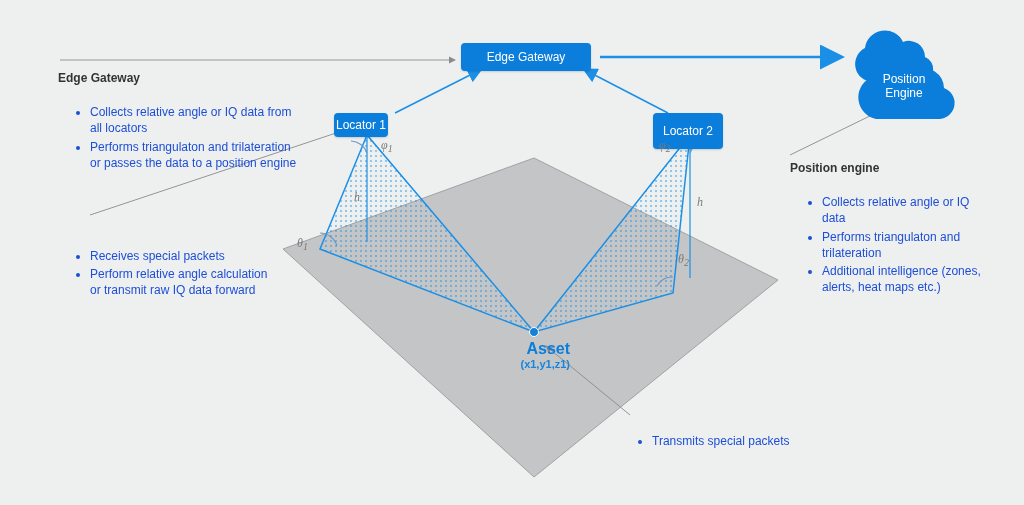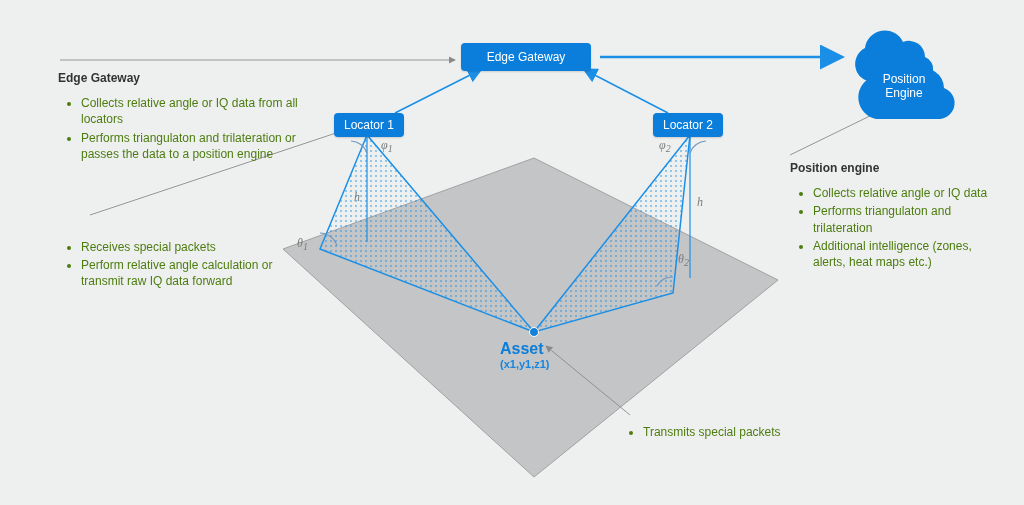--- a/index.html
+++ b/index.html
@@ -1,23 +1,23 @@
 <!DOCTYPE html>
 <html><head>
 <meta charset="utf-8">
 <style>
   html,body{margin:0;padding:0;width:1024px;height:505px;overflow:hidden;font-family:"Segoe UI",Arial,sans-serif;background:#eef0f0;color:#333}
   .canvas{position:relative;width:1024px;height:505px}
   .note{position:absolute;font-size:12px;line-height:1.35}
   .note .title{font-weight:600;color:#333;margin-bottom:4px}
-  .note ul{margin:9px;padding-left:14px;color:#4d7c0f}
+  .note ul{margin:18px;padding-left:14px;color:#1d4ed8}
   .note ul li{margin-bottom:2px}
   .badge{position:absolute;background:#0b7dda;color:#fff;border-radius:4px;font-size:12px;text-align:center;display:flex;align-items:center;justify-content:center;box-shadow:0 1px 2px rgba(0,0,0,.15)}
   .sym{position:absolute;font-style:italic;font-family:"Times New Roman",serif;font-size:12px;color:#7a7a7a}
-  .asset-label{position:absolute;text-align:left;color:#0b7dda;font-weight:700}
+  .asset-label{position:absolute;text-align:right;color:#0b7dda;font-weight:700}
   .asset-coords{display:block;color:#1685e0;font-size:11px;font-weight:700}
   svg{position:absolute;left:0;top:0}
 </style>
 </head>
 <body>
 
 <div class="canvas">
 
 <svg width="1024" height="505" viewBox="0 0 1024 505">
   <defs>
@@ -60,22 +60,22 @@
 
   <g fill="#0b7dda">
     <path d="M 865 48 a 20 20 0 0 1 38 -6 a 16 16 0 0 1 22 15 a 13 13 0 0 1 -3 25 h -50 a 18 18 0 0 1 -7 -34 z"></path>
     <path d="M 870 78 a 24 24 0 0 1 46 -8 a 20 20 0 0 1 28 18 a 16 16 0 0 1 -4 31 h -64 a 22 22 0 0 1 -6 -41 z"></path>
   </g>
   <text x="904" y="83" text-anchor="middle" fill="#fff" font-size="12" font-family="Segoe UI,Arial">Position</text>
   <text x="904" y="97" text-anchor="middle" fill="#fff" font-size="12" font-family="Segoe UI,Arial">Engine</text>
 </svg>
 
 <div class="badge" style="left:461px;top:43px;width:130px;height:28px">Edge Gateway</div>
-<div class="badge" style="left:334px;top:113px;width:70px;height:24px">Locator 1</div>
-<div class="badge" style="left:653px;top:113px;width:70px;height:24px">Locator 2</div>
+<div class="badge" style="left:334px;top:113px;width:54px;height:24px">Locator 1</div>
+<div class="badge" style="left:653px;top:113px;width:70px;height:36px">Locator 2</div>
 
 <div class="asset-label" style="left:500px;top:340px;width:70px">
   <span>Asset</span>
   <span class="asset-coords">(x1,y1,z1)</span>
 </div>
 
 <div class="sym" style="left:381px;top:138px"><span>φ</span><sub>1</sub></div>
 <div class="sym" style="left:659px;top:138px"><span>φ</span><sub>2</sub></div>
 <div class="sym" style="left:297px;top:236px"><span>θ</span><sub>1</sub></div>
 <div class="sym" style="left:678px;top:252px"><span>θ</span><sub>2</sub></div>

